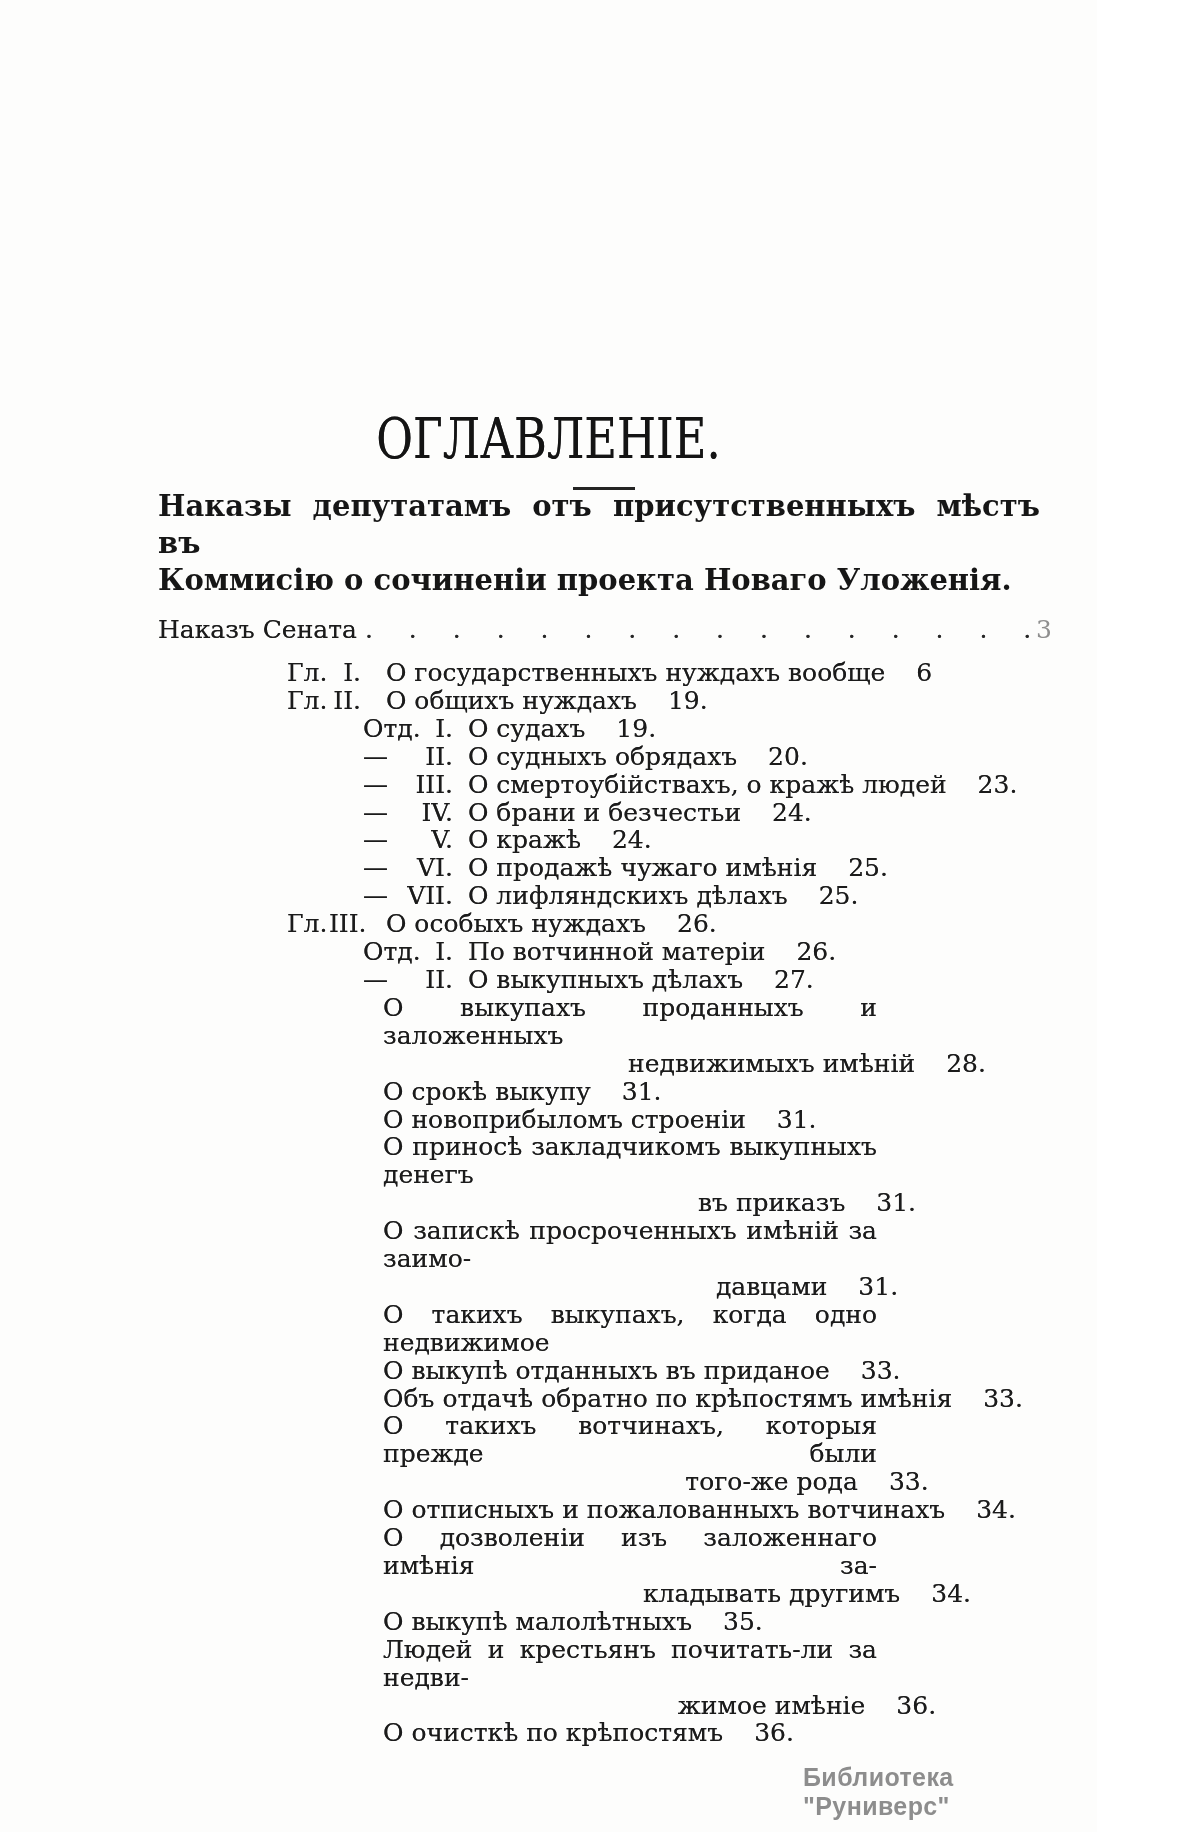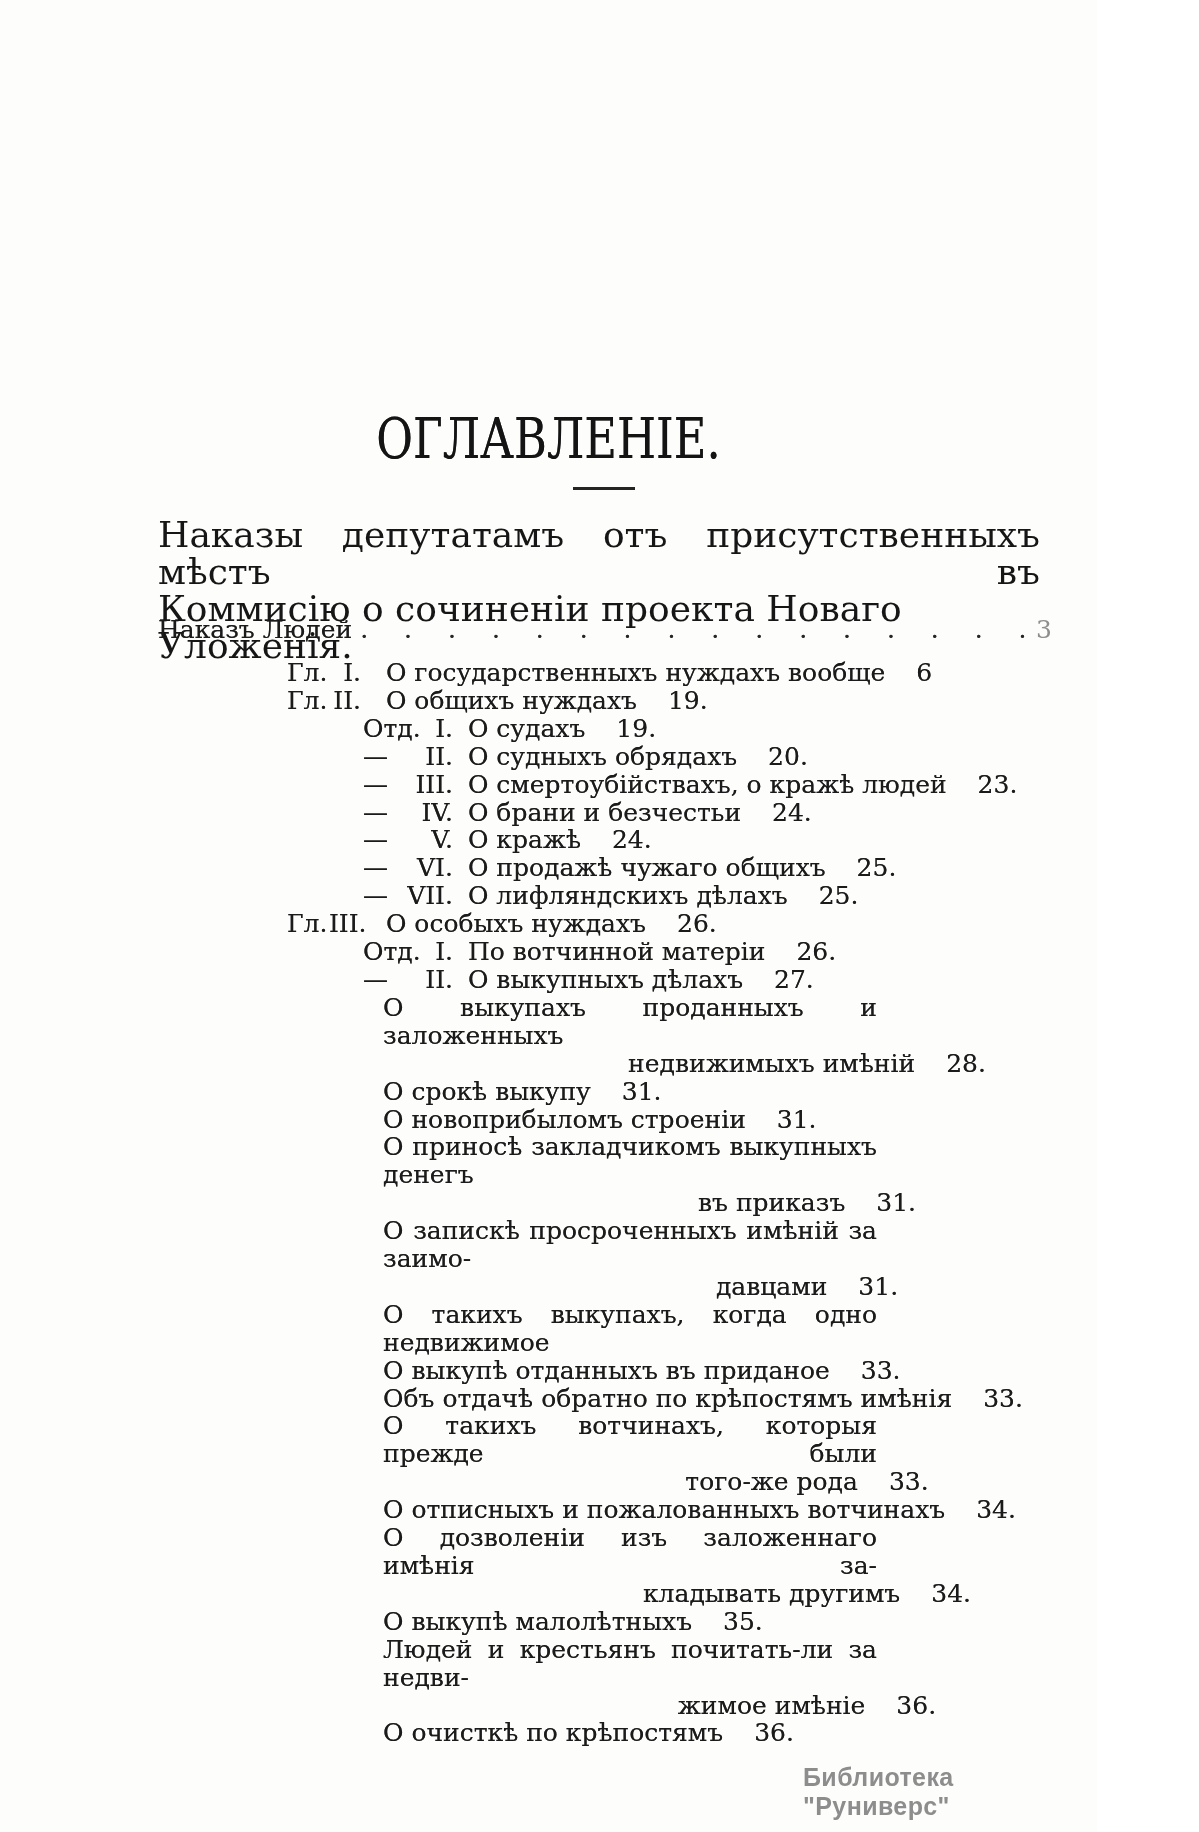--- a/index.html
+++ b/index.html
@@ -34,24 +34,24 @@
   .title-rule {
     position: absolute;
     left: 573px; top: 487px;
     width: 62px; height: 3px;
     background: #242424;
   }
 
   
   .doc-heading {
     position: absolute;
-    left: 158px; top: 516px;
+    left: 158px; top: 488px;
     width: 882px;
-    font-size: 36px;
-    font-weight: normal;
+    font-size: 29px;
+    font-weight: bold;
     line-height: 37px;
     color: #161616;
   }
   .doc-heading .h-line1 {
     display: block;
     text-align: justify;
     text-align-last: justify;
     white-space: normal;
   }
   .doc-heading .h-line2 {
@@ -135,21 +135,21 @@
   <div class="doc-title">ОГЛАВЛЕНІЕ.</div>
 
   <div class="title-rule"></div>
 
   <div class="doc-heading">
     <span class="h-line1">Наказы депутатамъ отъ присутственныхъ мѣстъ въ</span>
     <span class="h-line2">Коммисію о сочиненіи проекта Новаго Уложенія.</span>
   </div>
 
   <div class="senate-line">
-    <span class="entry-label">Наказъ Людей</span>
+    <span class="entry-label">Наказъ Сената</span>
     <span class="dots">. . . . . . . . . . . . . . . . . . . . . .</span>
     <span class="pagenum">3</span>
   </div>
 
   <div class="toc">
       <div class="line t-ch">
     <span class="lbl">Гл.</span>
     <span class="rn">I.</span>
     <span class="txt">О государственныхъ нуждахъ вообще</span>
     <span class="pg">6</span>
@@ -186,21 +186,21 @@
   </div>
       <div class="line t-sec">
     <span class="lbl">—</span>
     <span class="rn">V.</span>
     <span class="txt">О кражѣ</span>
     <span class="pg">24.</span>
   </div>
       <div class="line t-sec">
     <span class="lbl">—</span>
     <span class="rn">VI.</span>
-    <span class="txt">О продажѣ чужаго общихъ</span>
+    <span class="txt">О продажѣ чужаго имѣнія</span>
     <span class="pg">25.</span>
   </div>
       <div class="line t-sec">
     <span class="lbl">—</span>
     <span class="rn">VII.</span>
     <span class="txt">О лифляндскихъ дѣлахъ</span>
     <span class="pg">25.</span>
   </div>
       <div class="line t-ch">
     <span class="lbl">Гл.</span>

